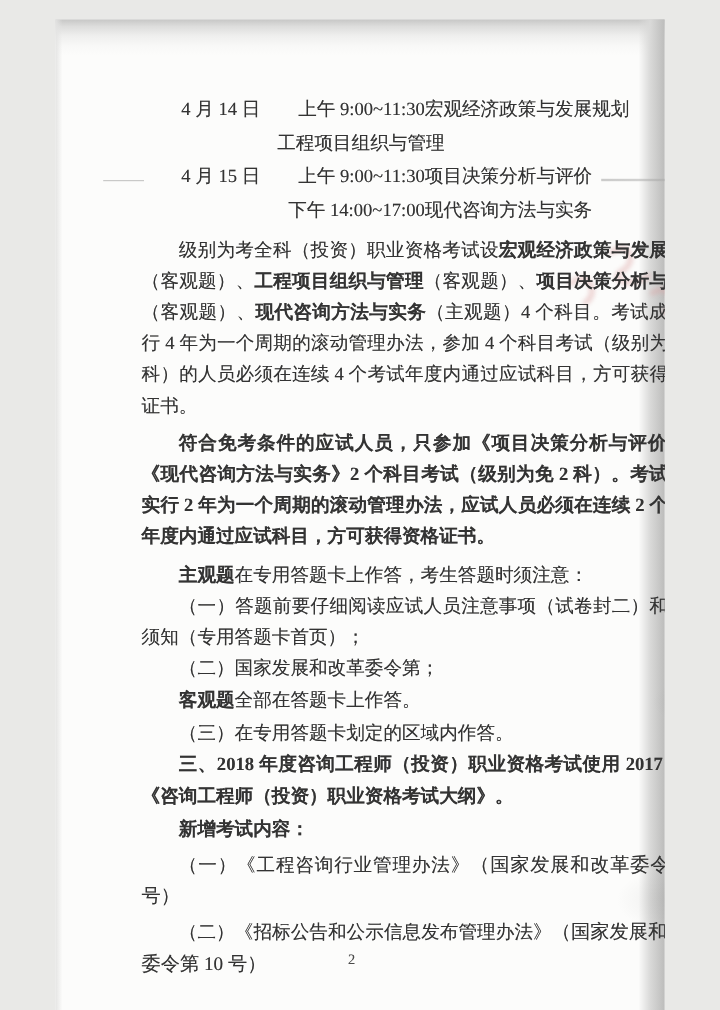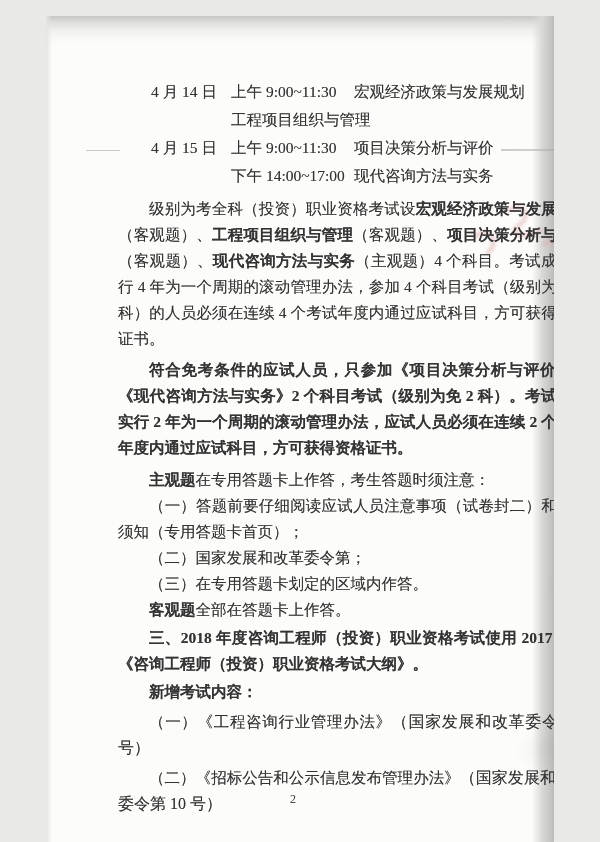--- a/index.html
+++ b/index.html
@@ -40,21 +40,21 @@
   .smudge-c{left:536px;top:84px;width:44px;height:34px;}
 
   .content{
     position:absolute;left:72px;top:62px;width:470px;
     font-size:15.5px;
     text-shadow:0 0 .5px rgba(60,60,60,.5);
   }
   .schedule{margin-bottom:6px;}
   .sched-row{display:flex;line-height:28px;margin-left:33px;white-space:nowrap;}
   .sched-date{width:80px;}
-  .sched-time{width:123px;}
+  .sched-time{width:123px;text-align:right;}
 
   .para{margin:0;text-align:justify;text-indent:31px;line-height:26px;}
   .m5{margin-bottom:5px;}
   .m6{margin-bottom:6px;font-weight:bold;}
   .mb2{margin-bottom:2px;}
   .mt4{margin-top:4px;}
   .bold{font-weight:bold;}
   .small{font-size:16px;}
 
   .page-number{position:absolute;left:0;right:14px;top:776px;text-align:center;
@@ -117,22 +117,22 @@
     <span class="sched-time">下午 14:00~17:00</span>
     <span class="sched-subject">现代咨询方法与实务</span>
   </div>
 </div>
     <div>
         <p class="para m5"><span>级别为考全科（投资）职业资格考试设</span><span class="bold">宏观经济政策与发展规划</span><span>（客观题）、</span><span class="bold">工程项目组织与管理</span><span>（客观题）、</span><span class="bold">项目决策分析与评价</span><span>（客观题）、</span><span class="bold">现代咨询方法与实务</span><span>（主观题）4 个科目。考试成绩实行 4 年为一个周期的滚动管理办法，参加 4 个科目考试（级别为考全科）的人员必须在连续 4 个考试年度内通过应试科目，方可获得资格证书。</span></p>
         <p class="para m6"><span>符合免考条件的应试人员，只参加《项目决策分析与评价》和《现代咨询方法与实务》2 个科目考试（级别为免 2 科）。考试成绩实行 2 年为一个周期的滚动管理办法，应试人员必须在连续 2 个考试年度内通过应试科目，方可获得资格证书。</span></p>
         <p class="para"><span class="bold">主观题</span><span>在专用答题卡上作答，考生答题时须注意：</span></p>
         <p class="para"><span>（一）答题前要仔细阅读应试人员注意事项（试卷封二）和作答须知（专用答题卡首页）；</span></p>
         <p class="para"><span>（二）国家发展和改革委令第；</span></p>
+        <p class="para mb2"><span class="bold">客观题</span><span>全部在答题卡上作答。</span></p>
         <p class="para"><span>（三）在专用答题卡划定的区域内作答。</span></p>
-        <p class="para mb2"><span class="bold">客观题</span><span>全部在答题卡上作答。</span></p>
         <p class="para mb2"><span class="bold">三、2018 年度咨询工程师（投资）职业资格考试使用 2017 年版《咨询工程师（投资）职业资格考试大纲》。</span></p>
         <p class="para"><span class="bold">新增考试内容：</span></p>
         <p class="para mt4"><span>（一）《工程咨询行业管理办法》</span><span class="small">（国家发展和改革委令第 9 号）</span></p>
         <p class="para mt4"><span>（二）《招标公告和公示信息发布管理办法》</span><span class="small">（国家发展和改革委令第 10 号）</span></p>
       </div>
   </div>
 
   <div class="page-number">2</div>
 </div>
 

